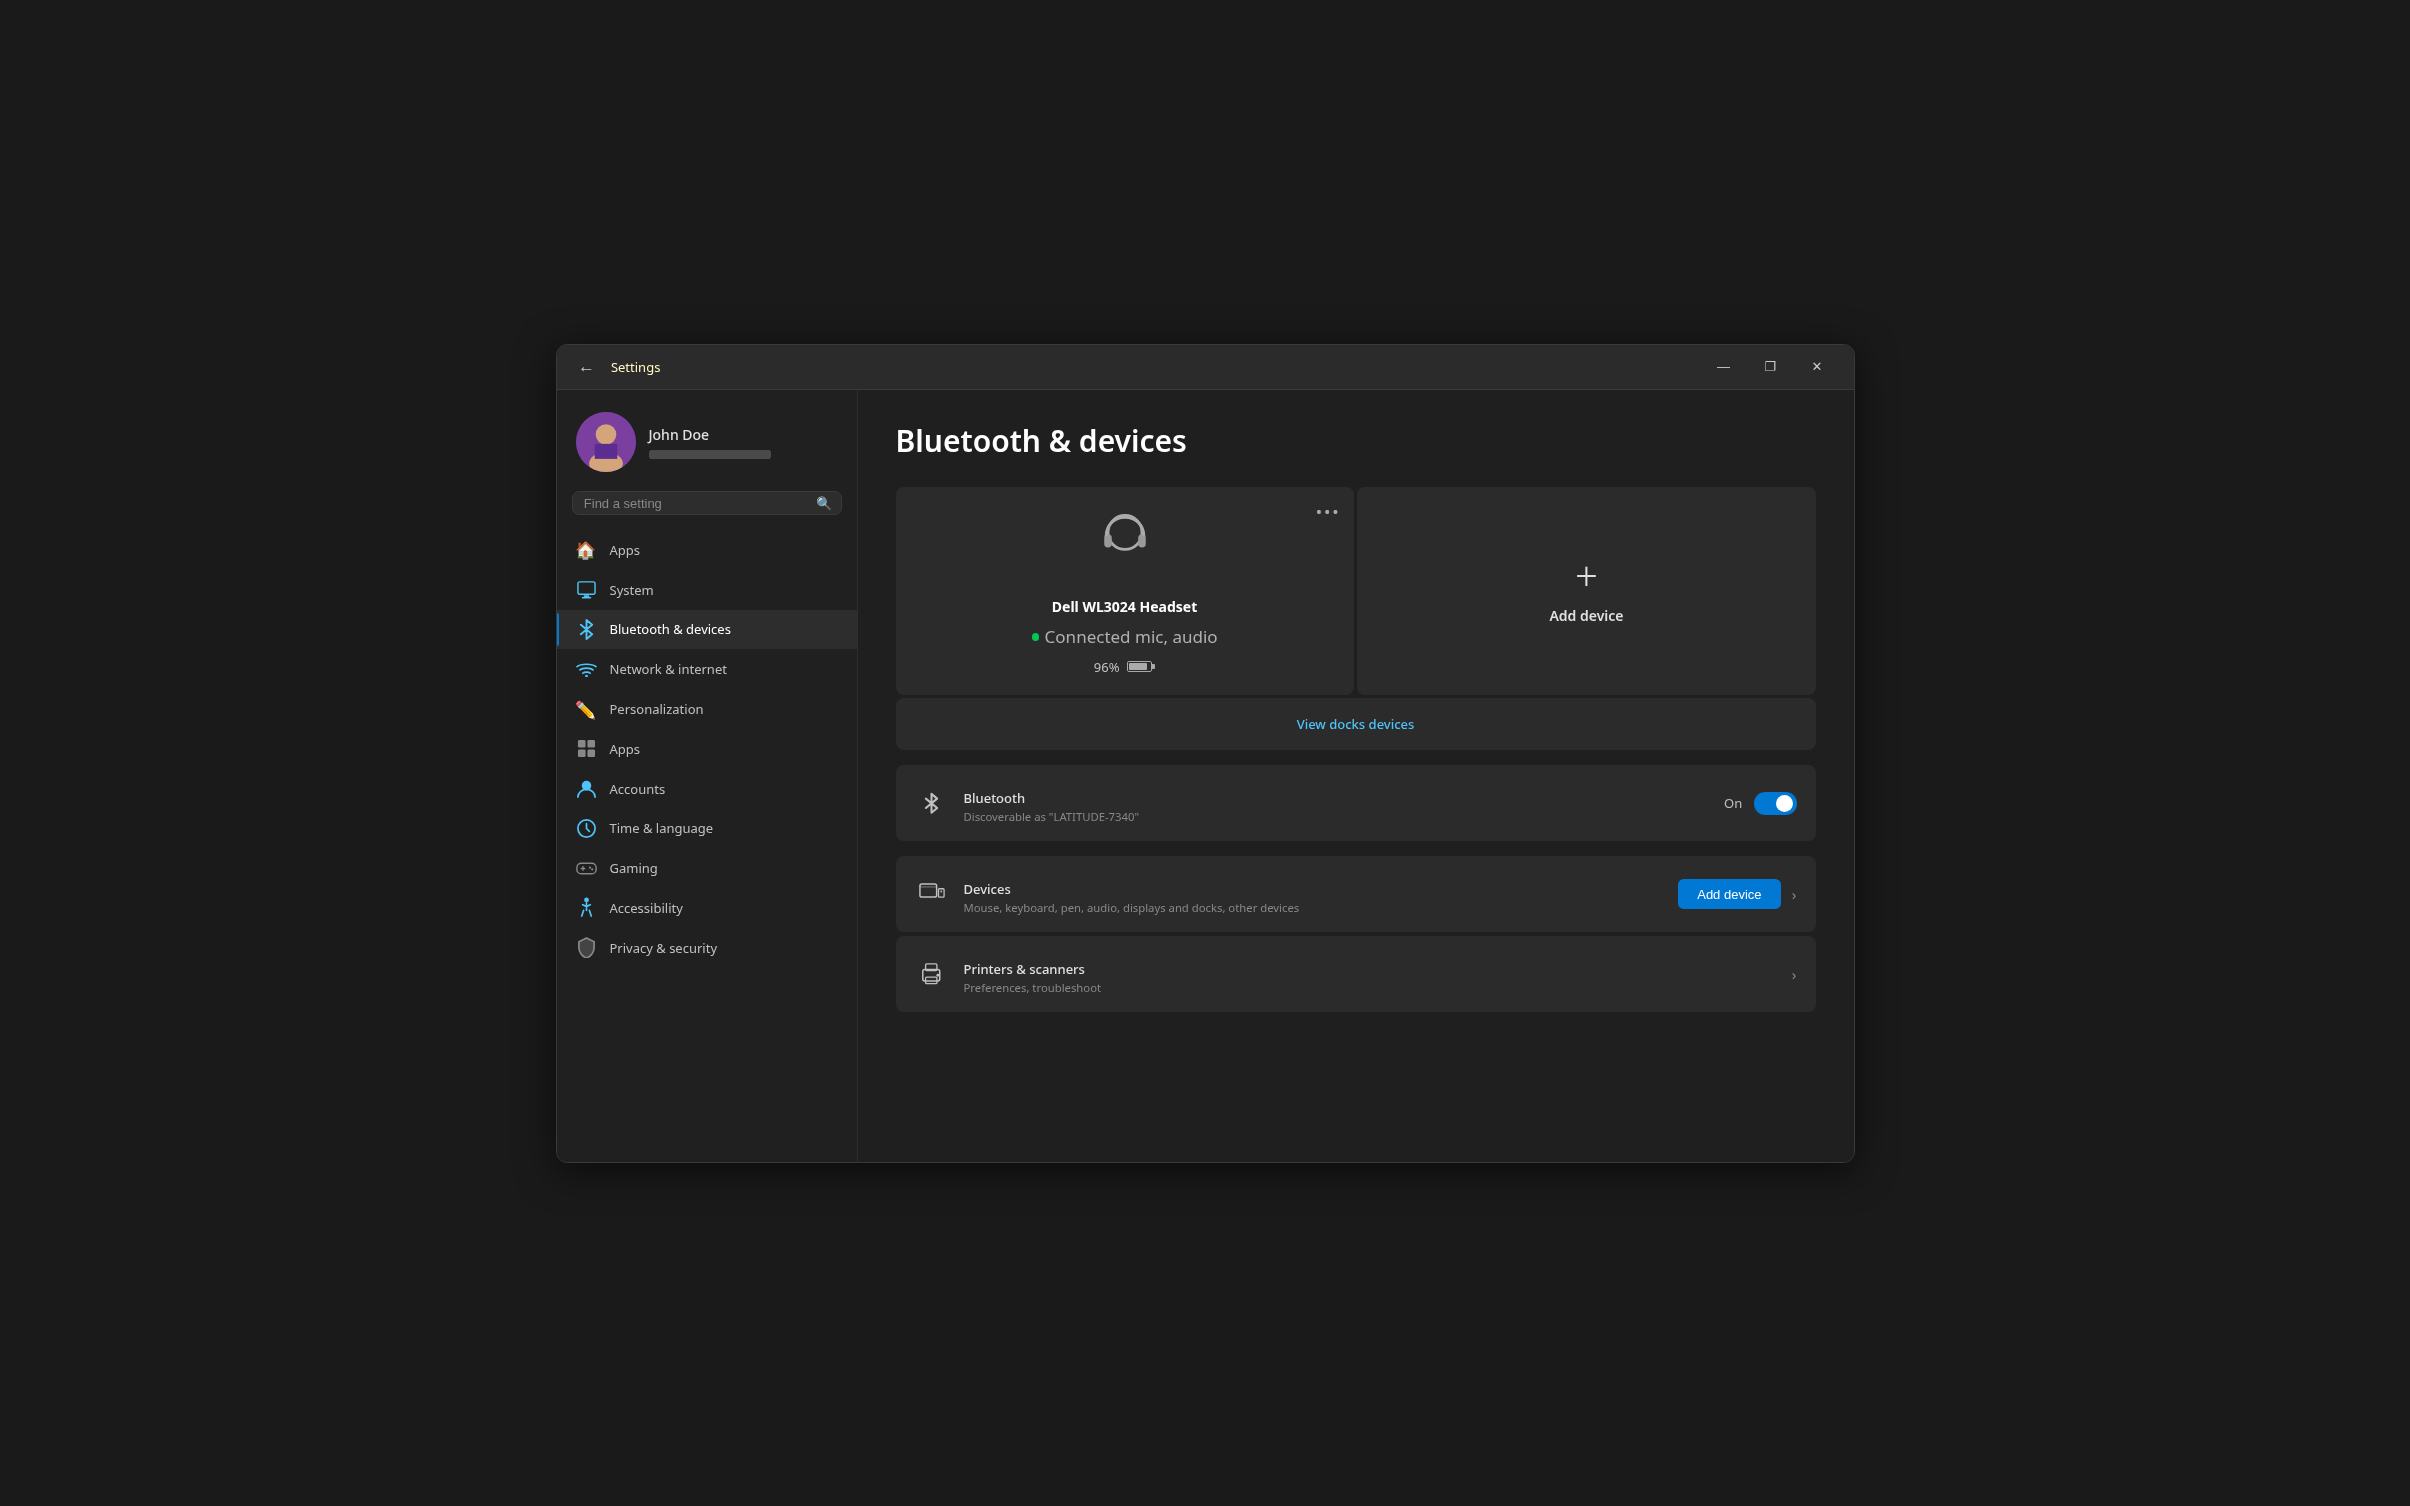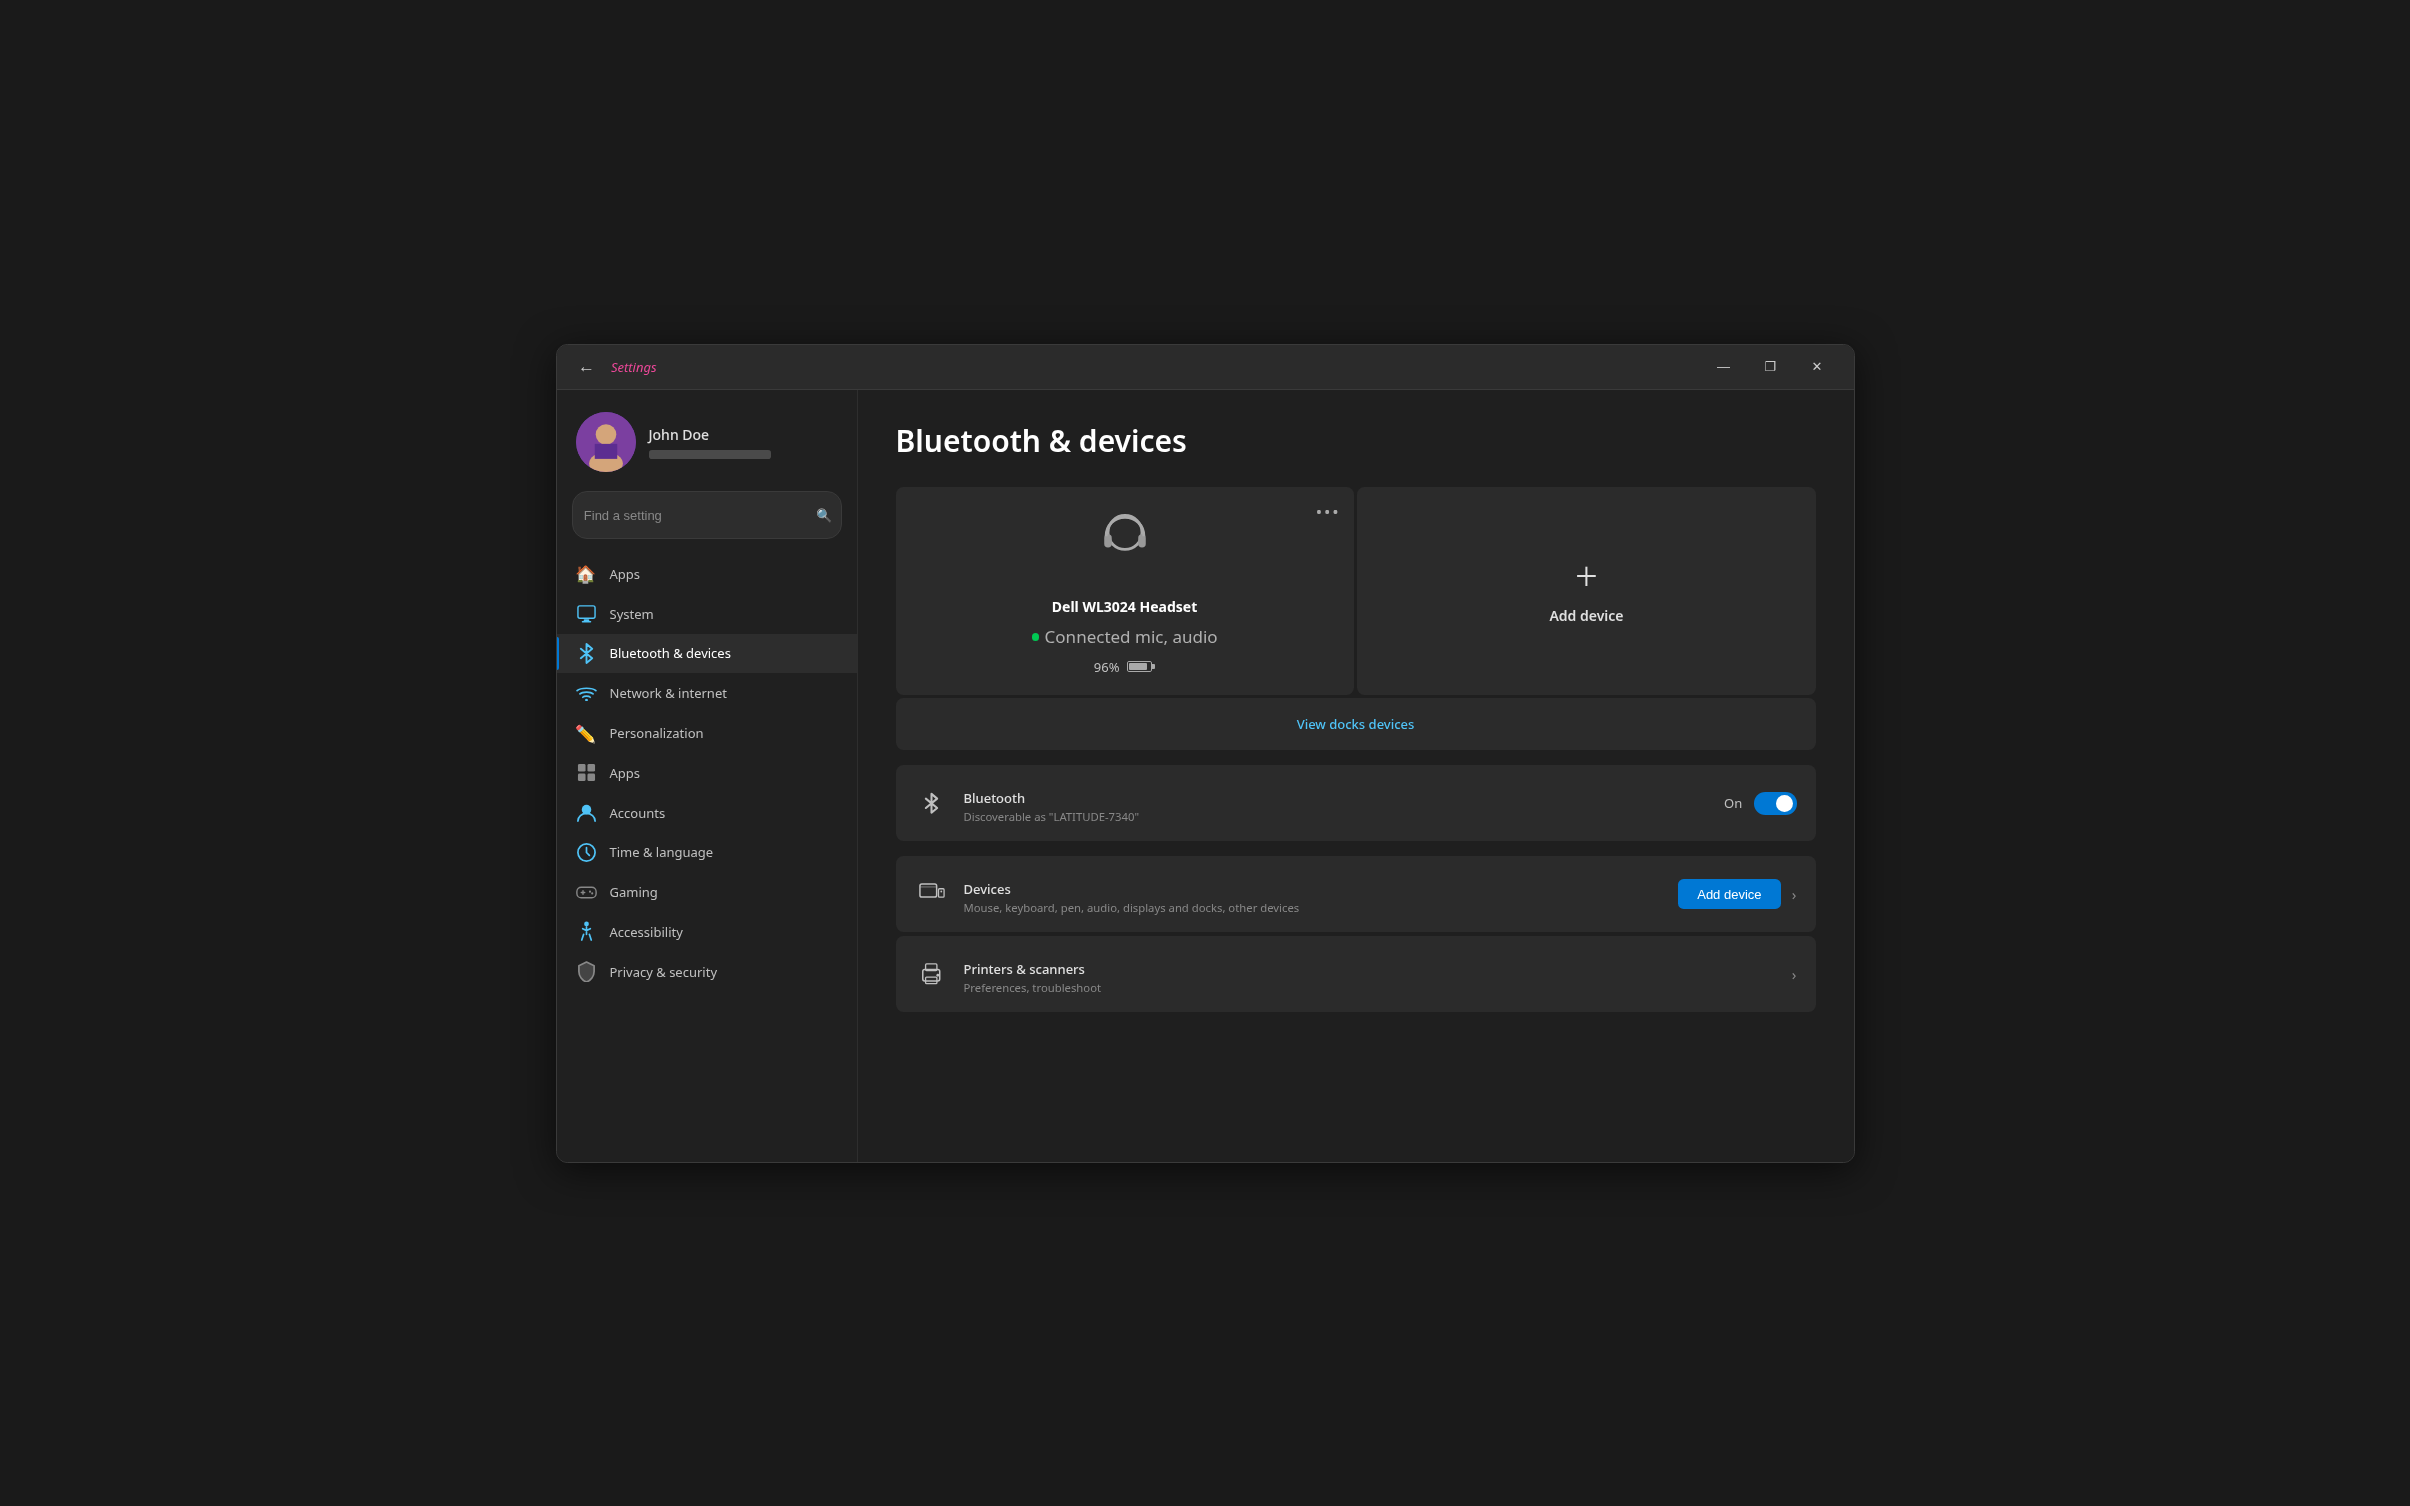--- a/index.html
+++ b/index.html
@@ -38,25 +38,24 @@
       background: transparent;
       color: #ccc;
       font-size: 17px;
       cursor: pointer;
       display: flex;
       align-items: center;
       justify-content: center;
       border-radius: 5.6px;
     }
     .titlebar-title {
-      color: #ec4899;
+      color: #fef9c3;
       font-size: 13px;
       margin-left: 9.4px;
       flex: 1;
-      font-style: italic;
     }
     .titlebar-controls {
       display: flex;
       gap: 3.8px;
     }
     .titlebar-btn {
       width: 43px;
       height: 30px;
       border: none;
       background: transparent;
@@ -104,24 +103,24 @@
     .avatar svg { width: 60px; height: 60px; }
     .user-info { display: flex; flex-direction: column; gap: 5.6px; }
     .user-name { color: #e0e0e0; font-size: 14px; font-weight: 500; }
     .user-bar { width: 122px; height: 9.4px; background: #4a4a4a; border-radius: 2.8px; }
     .search-box {
       margin: 0 15px 15px;
       position: relative;
     }
     .search-input {
       width: 100%;
-      height: 48px;
+      height: 24px;
       background: #2d2d2d;
       border: 0.9px solid #3a3a3a;
-      border-radius: 15px;
+      border-radius: 7px;
       color: #aaa;
       font-size: 13px;
       padding: 0 34px 0 11.3px;
       outline: none;
     }
     .search-input::placeholder { color: #888; }
     .search-icon-wrapper {
       position: absolute;
       right: 9.4px;
       top: 50%;

